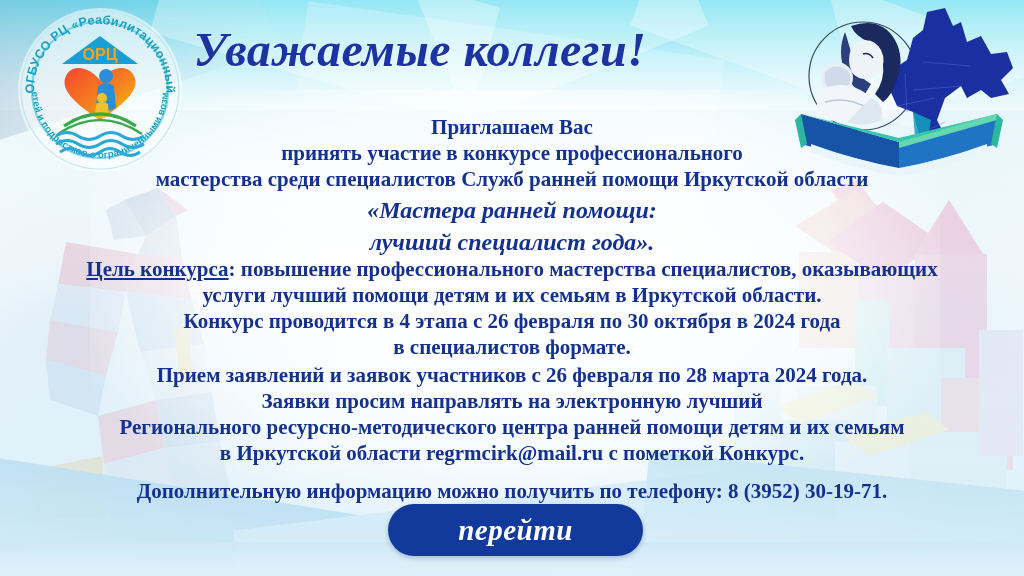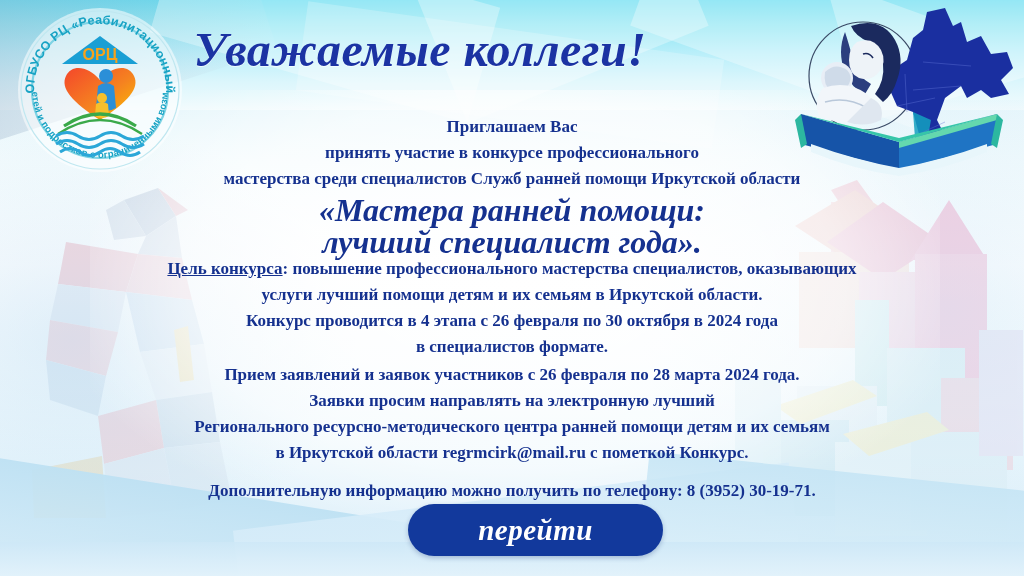--- a/index.html
+++ b/index.html
@@ -49,33 +49,33 @@
   
   #illus{position:absolute;left:785px;top:2px;width:236px;height:180px;}
 
   
   .txt{position:absolute;text-align:center;color:#17339b;}
   #title{
     left:0;top:22px;width:840px;
     font-size:48px;font-style:italic;font-weight:700;letter-spacing:.5px;
     color:#1b33a3;text-shadow:0 1px 0 rgba(255,255,255,.6);
   }
-  .p{left:62px;width:900px;font-size:17px;line-height:26px;font-weight:600;color:#15318f;}
+  .p{left:62px;width:900px;font-size:21px;line-height:26px;font-weight:600;color:#15318f;}
   #p-invite{top:114px;}
-  #contest-name{left:62px;width:900px;top:194px;font-size:32px;line-height:32px;font-weight:700;font-style:italic;color:#15318f;}
+  #contest-name{left:62px;width:900px;top:194px;font-size:24px;line-height:32px;font-weight:700;font-style:italic;color:#15318f;}
   #p-goal{top:256px;}
   #p-apply{top:362px;}
   #p-info{top:478px;}
   .u{text-decoration:underline;}
   .b{font-weight:700;}
   .mono-mail{font-weight:700;}
 
   
   #go-button{
-    position:absolute;left:408px;top:504px;width:255px;height:52px;
+    position:absolute;left:388px;top:504px;width:255px;height:52px;
     background:#12399c;border-radius:26px;border:none;cursor:pointer;
     box-shadow:0 2px 5px rgba(20,50,120,.28);
     display:flex;align-items:center;justify-content:center;
     color:#ffffff;font-family:"Liberation Serif",serif;font-size:29px;
     font-style:italic;font-weight:700;letter-spacing:.5px;
   }
 </style>
 </head>
 <body>
 

